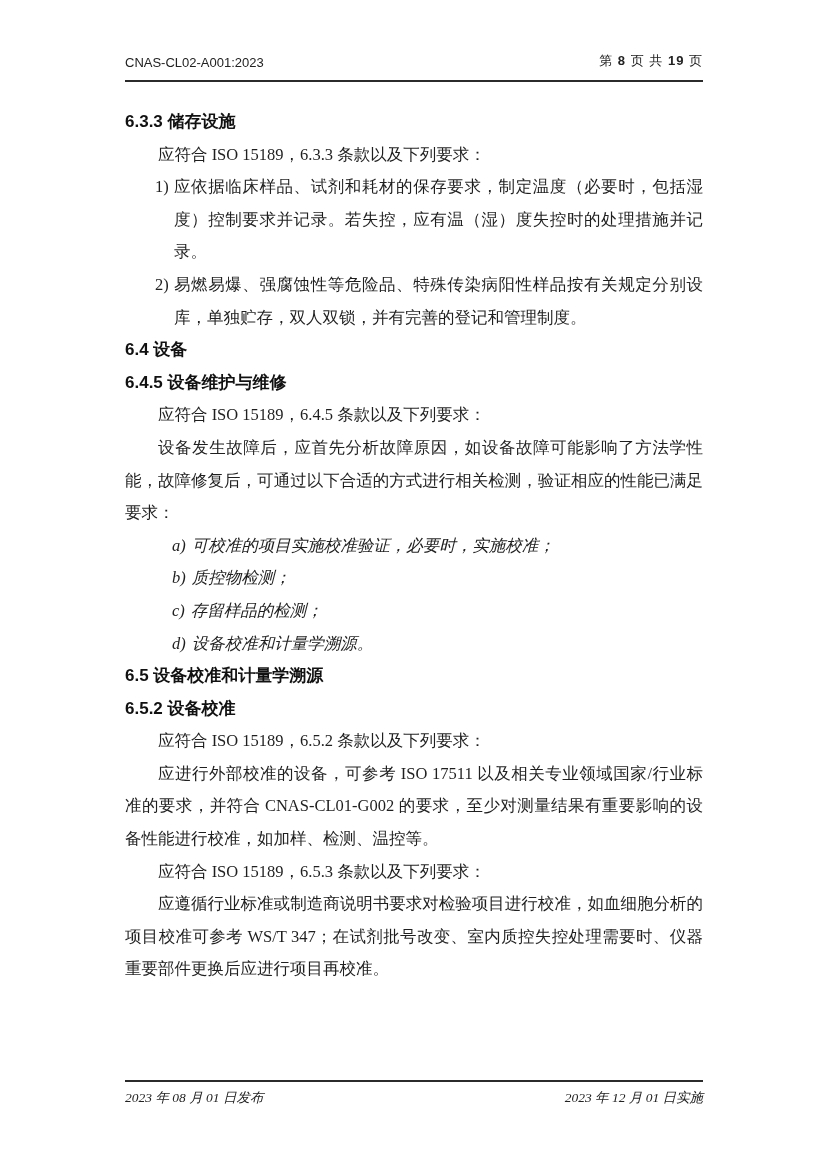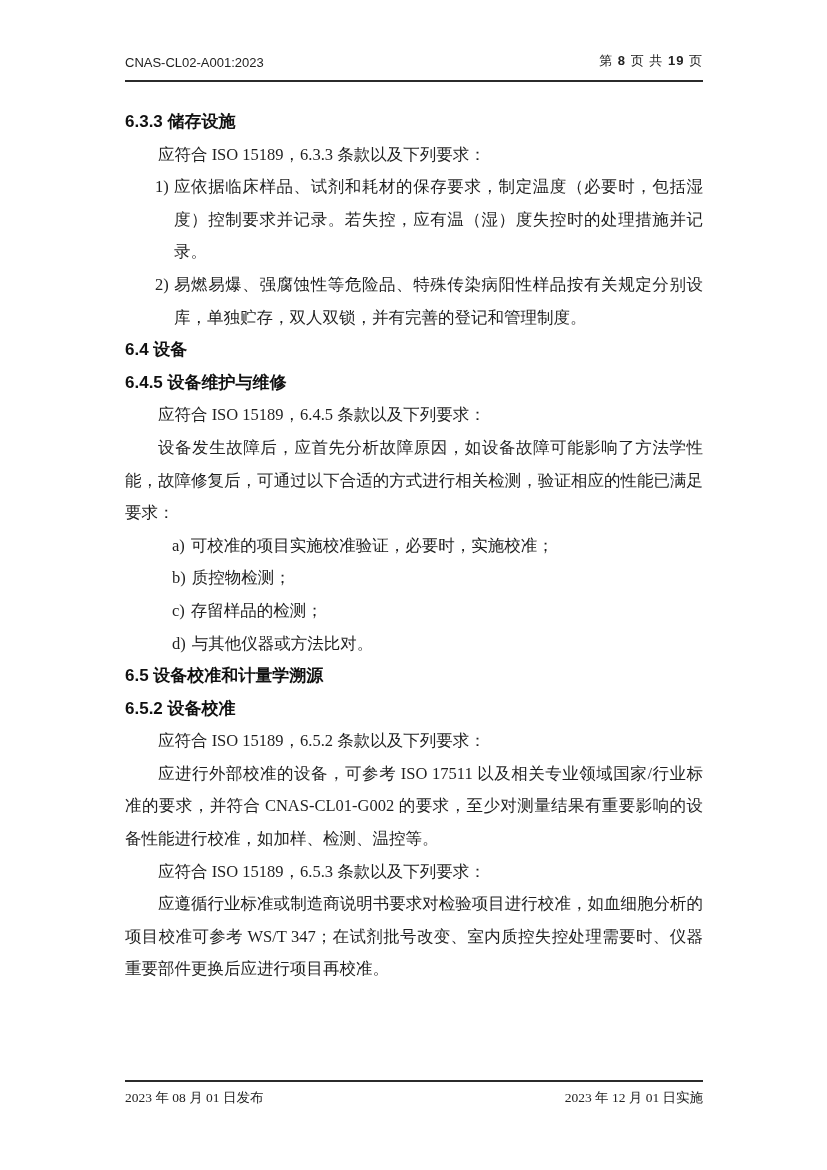--- a/index.html
+++ b/index.html
@@ -63,34 +63,36 @@
     padding-left: 49px;
   }
   .num-item .marker {
     position: absolute;
     left: 30px;
     top: 0;
   }
   .let-item {
     margin-left: 47px;
     text-align: left;
+    font-style: italic;
   }
   .let-item .marker { margin-right: 6px; }
   
   .footer {
     position: absolute;
     top: 1080px;
     left: 125px;
     width: 578px;
     border-top: 2px solid #2b2b2b;
     padding-top: 7px;
     display: flex;
     justify-content: space-between;
     font-size: 13.5px;
     color: #222;
+    font-style: italic;
   }
 </style>
 </head>
 <body>
 
 <div class="page">
 
   <div class="header">
     <span>CNAS-CL02-A001:2023</span>
     <span class="pageinfo"><span>第</span> <span class="num">8</span> <span>页 共</span> <span class="num">19</span> <span>页</span></span>
@@ -126,21 +128,21 @@
 
     <div class="let-item">
       <span class="marker">b)</span><span>质控物检测；</span>
     </div>
 
     <div class="let-item">
       <span class="marker">c)</span><span>存留样品的检测；</span>
     </div>
 
     <div class="let-item">
-      <span class="marker">d)</span><span>与其他仪器或方法比对。</span>
+      <span class="marker">d)</span><span>设备校准和计量学溯源。</span>
     </div>
 
     <h3 class="h">6.5 设备校准和计量学溯源</h3>
 
     <h3 class="h">6.5.2 设备校准</h3>
 
     <p class="p">应符合 ISO 15189，6.5.2 条款以及下列要求：</p>
 
     <p class="p">应进行外部校准的设备，可参考 ISO 17511 以及相关专业领域国家/行业标准的要求，并符合 CNAS-CL01-G002 的要求，至少对测量结果有重要影响的设备性能进行校准，如加样、检测、温控等。</p>
 

